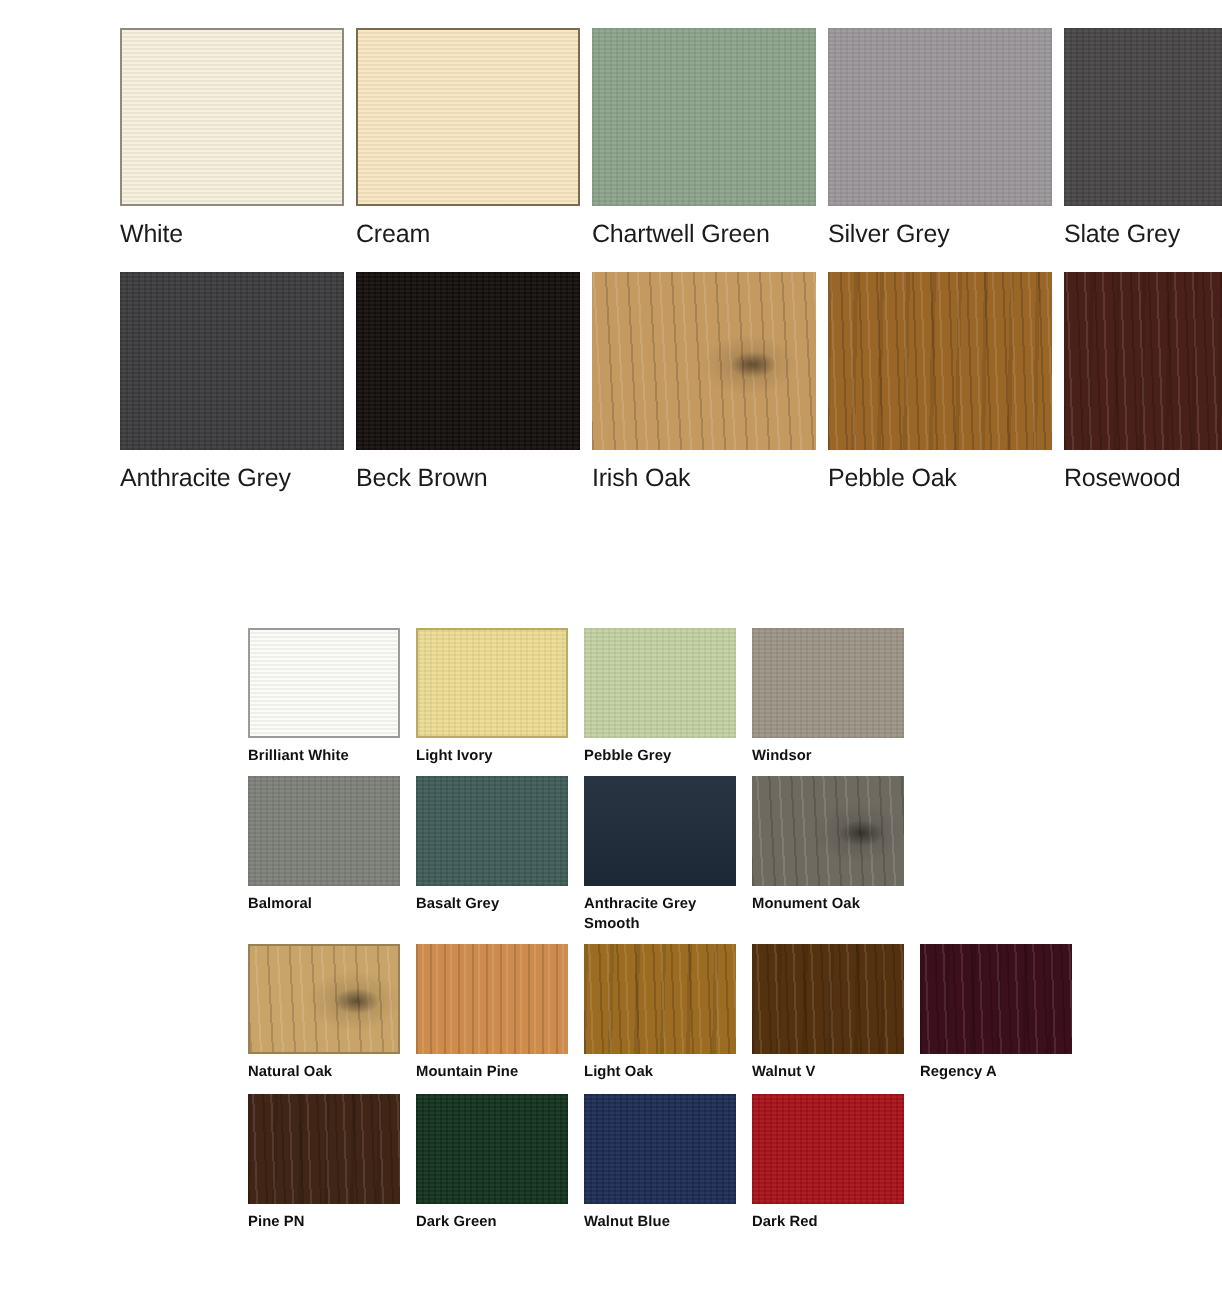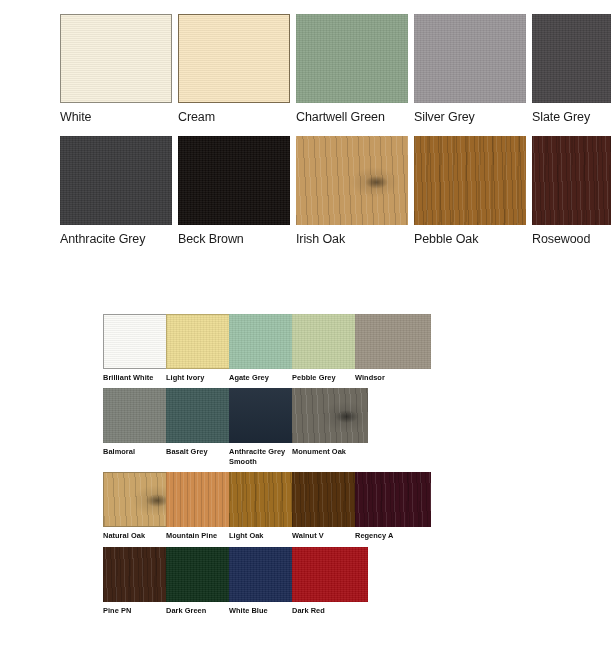--- a/index.html
+++ b/index.html
@@ -50,20 +50,21 @@
     left:103px; top:314px;
     width:400px;
   }
   .low-row{
     display:flex;
     gap:3px;
     margin-bottom:6px;
   }
   .low-cell{
     width:60px;
+    margin-left:21px;
   }
   .low-chip{
     width:76px;
     height:55px;
     box-sizing:border-box;
     position:relative;
     overflow:hidden;
   }
   .low-label{
     font-size:7.4px;
@@ -209,26 +210,20 @@
         </div>
         <div class="low-label">Brilliant White</div>
       </div>
       <div class="low-cell">
         <div class="low-chip" style="background: rgb(236, 220, 147); border: 1px solid rgb(185, 169, 106);">
           <div class="tex tex-weave"></div>
         </div>
         <div class="low-label">Light Ivory</div>
       </div>
       <div class="low-cell">
-        <div class="low-chip" style="background: rgb(156, 194, 168);">
-          <div class="tex tex-weave"></div>
-        </div>
-        <div class="low-label">Agate Grey</div>
-      </div>
-      <div class="low-cell">
         <div class="low-chip" style="background: rgb(195, 208, 162);">
           <div class="tex tex-weave"></div>
         </div>
         <div class="low-label">Pebble Grey</div>
       </div>
       <div class="low-cell">
         <div class="low-chip" style="background: rgb(156, 147, 132);">
           <div class="tex tex-weave"></div>
         </div>
         <div class="low-label">Windsor</div>
@@ -302,21 +297,21 @@
       <div class="low-cell">
         <div class="low-chip" style="background: rgb(16, 48, 26);">
           <div class="tex tex-weave"></div>
         </div>
         <div class="low-label">Dark Green</div>
       </div>
       <div class="low-cell">
         <div class="low-chip" style="background: rgb(27, 42, 83);">
           <div class="tex tex-weave"></div>
         </div>
-        <div class="low-label">White Blue</div>
+        <div class="low-label">Walnut Blue</div>
       </div>
       <div class="low-cell">
         <div class="low-chip" style="background: rgb(165, 15, 22);">
           <div class="tex tex-weave"></div>
         </div>
         <div class="low-label">Dark Red</div>
       </div>
     </div>
   </div>
 

